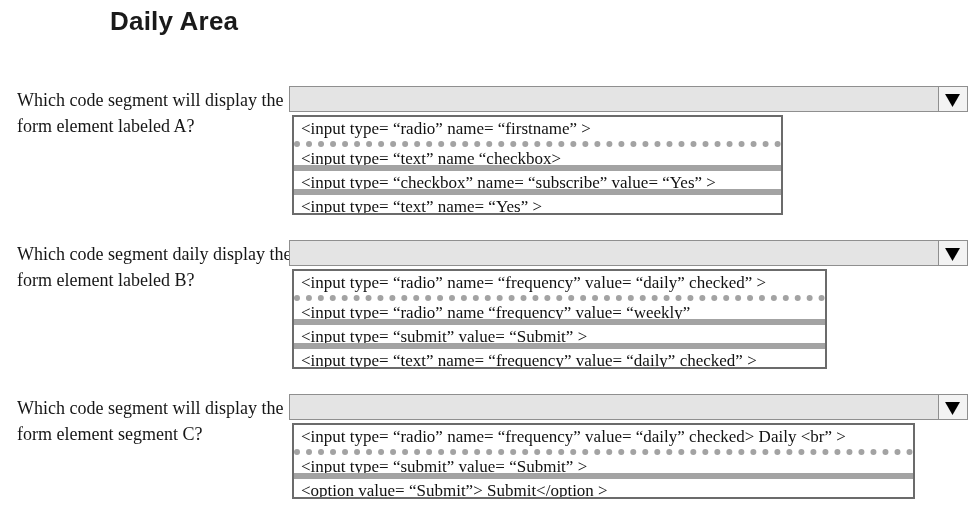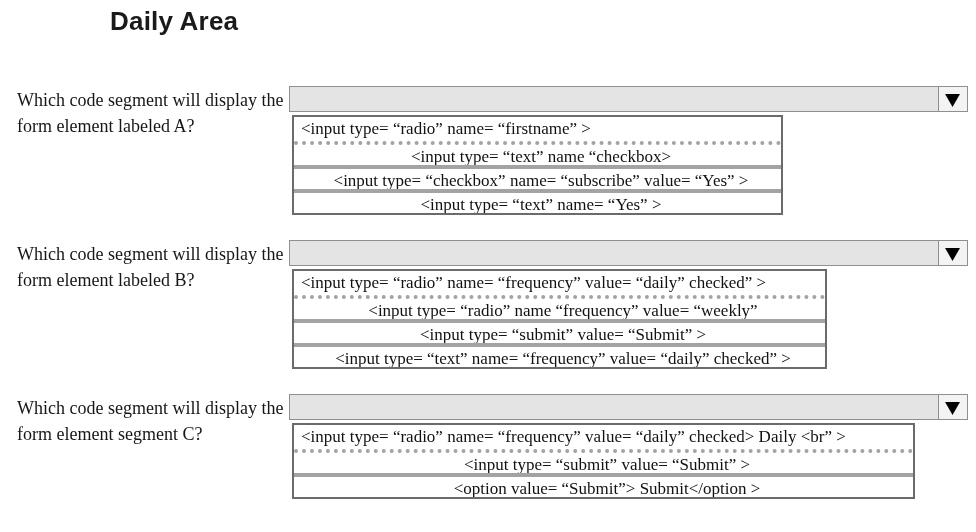--- a/index.html
+++ b/index.html
@@ -89,21 +89,21 @@
   .options li {
     height: 24px;
     line-height: 23px;
     padding-left: 7px;
     font-size: 17px;
     white-space: nowrap;
     overflow: hidden;
     background: #ffffff;
     cursor: pointer;
   }
-  .options li + li { border-top: 4px solid #a3a3a3; text-align: center; }
+  .options li + li { border-top: 6px solid #a3a3a3; }
   .options li:nth-child(2) { border-top-style: dotted; }
   #group-a { top: 86px; }
   #group-b { top: 240px; }
   #group-c { top: 394px; }
   #group-a .options { width: 491px; }
   #group-b .options { width: 535px; }
   #group-c .options { width: 623px; }
 </style>
 </head>
 <body>
@@ -122,21 +122,21 @@
     </div>
     <ul class="options">
       <li><span>&lt;input type= “radio” name= “firstname” &gt;</span></li>
       <li><span>&lt;input type= “text” name “checkbox&gt;</span></li>
       <li><span>&lt;input type= “checkbox” name= “subscribe” value= “Yes” &gt;</span></li>
       <li><span>&lt;input type= “text” name= “Yes” &gt;</span></li>
     </ul>
   </section>
 
   <section class="qgroup" id="group-b">
-    <div class="prompt">Which code segment will display the form element labeled B?</div>
+    <div class="prompt">Which code segment daily display the form element labeled B?</div>
     <div class="dropdown">
       <div class="dd-value"></div>
       <div class="dd-btn">
         <span class="caret">▼</span>
       </div>
     </div>
     <ul class="options">
       <li><span>&lt;input type= “radio” name= “frequency” value= “daily” checked” &gt;</span></li>
       <li><span>&lt;input type= “radio” name “frequency” value= “weekly”</span></li>
       <li><span>&lt;input type= “submit” value= “Submit” &gt;</span></li>

